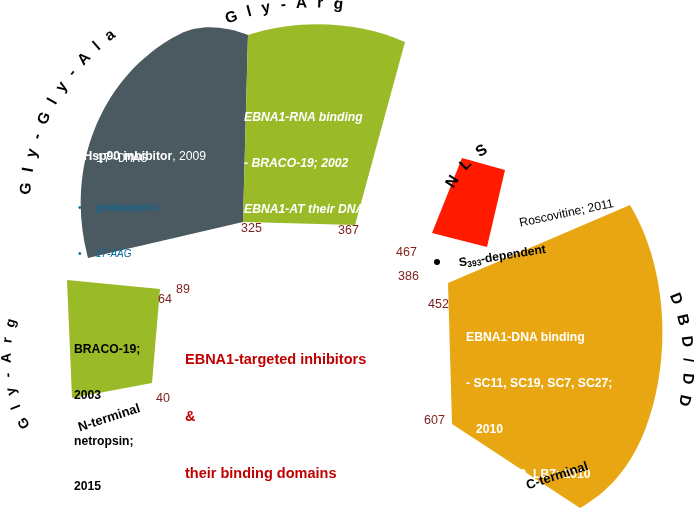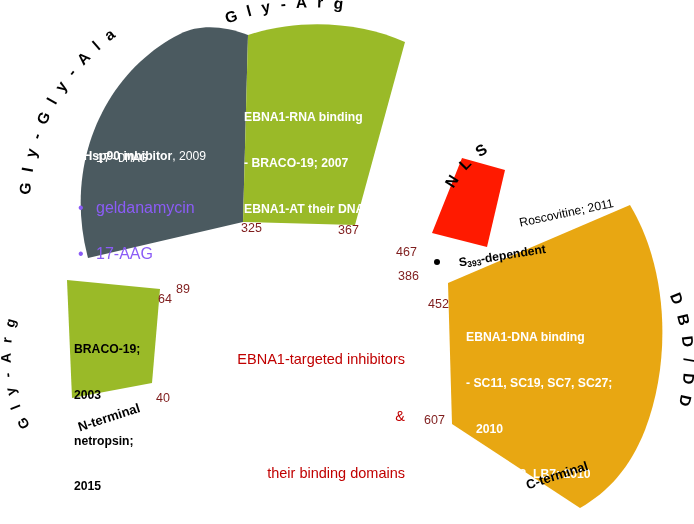--- a/index.html
+++ b/index.html
@@ -10,38 +10,38 @@
     overflow:hidden;
     position:relative;
   }
   #stage{position:absolute;left:0;top:0;width:694px;height:524px;}
   svg.layer{position:absolute;left:0;top:0;width:694px;height:524px;}
 
   .txt{position:absolute;white-space:pre;}
 
   
   .center-title{
-    color:#c00000;font-weight:normal;font-size:14.5px;text-align:right;
+    color:#c00000;font-weight:bold;font-size:14.5px;text-align:left;
     line-height:19px;
   }
 
   
   .curved{font-weight:bold;font-size:15.5px;fill:#000000;letter-spacing:3px;}
   .curved-small{font-weight:bold;font-size:14px;fill:#000000;letter-spacing:3px;}
 
   
   .num{font-size:12.5px;color:#7f1d1d;margin-top:15px;}
 
   
   .blk{font-size:12.2px;line-height:15.2px;}
   .b-bold{font-weight:bold;}
   .white{color:#ffffff;}
   .black{color:#000000;}
 
-  .bullets{font-size:16px;line-height:15.2px;color:#8b5cf6;}
+  .bullets{font-size:10px;line-height:15.2px;color:#0369a1;font-style:italic;}
   .bullets .dot{display:inline-block;width:18px;}
 
   .lbl-terminal{font-weight:bold;font-size:13px;color:#000;}
 
   sub{font-size:8.5px;vertical-align:-2px;}
 </style>
 </head>
 <body>
 
 <div id="stage">
@@ -93,23 +93,23 @@
 
   <div class="txt blk white" style="left:70px;top:134px;">
     <span class="b-bold">Hsp90 inhibitor</span><span>, 2009</span>
   </div>
   <div class="txt blk white" style="left:96px;top:152px;font-family:Liberation Mono, monospace;">17-DMAG</div>
   <div class="txt bullets" style="left:78px;top:170px;">
     <div><span class="dot">•</span><span>geldanamycin</span></div>
     <div><span class="dot">•</span><span>17-AAG</span></div>
   </div>
 
-  <div class="txt blk white" style="left:244px;top:80px;">
+  <div class="txt blk white" style="left:244px;top:80px;font-style:italic;">
     <div class="b-bold">EBNA1-RNA binding</div>
-    <div><span class="b-bold">- BRACO-19; 2007</span></div>
+    <div><span class="b-bold">- BRACO-19; 2002</span></div>
     <div class="b-bold">EBNA1-AT their DNA</div>
     <div class="b-bold">binding</div>
     <div class="b-bold">- netropsin; 2015</div>
   </div>
 
   <div class="txt blk black" style="left:74px;top:312px;">
     <div class="b-bold">BRACO-19;</div>
     <div class="b-bold">2003</div>
     <div class="b-bold">netropsin;</div>
     <div class="b-bold">2015</div>

